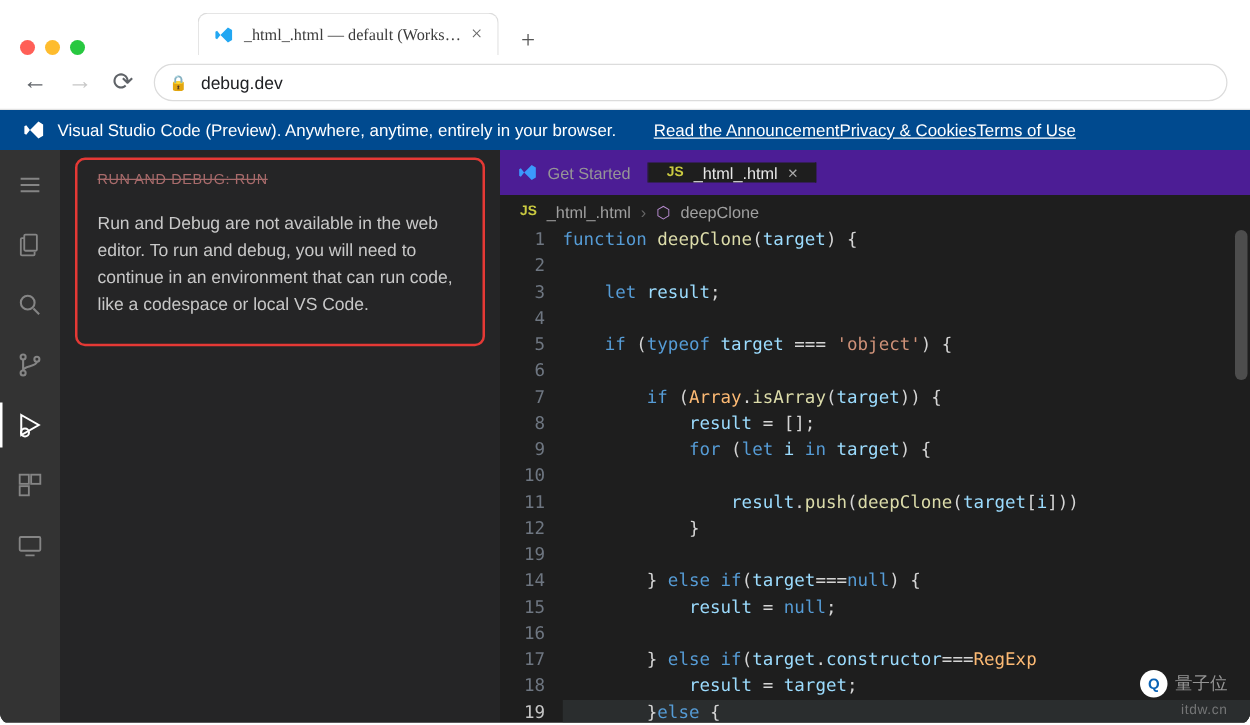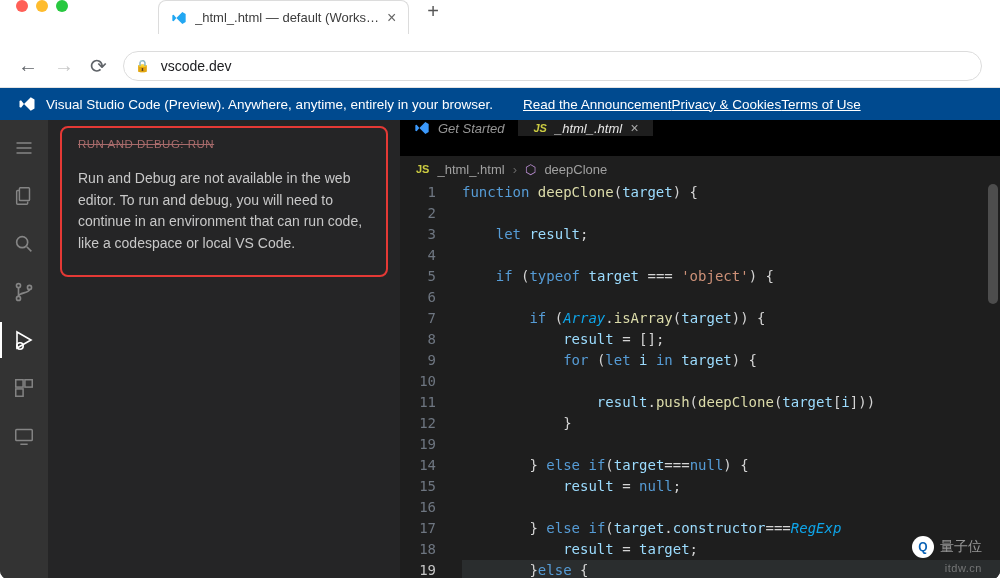--- a/index.html
+++ b/index.html
@@ -9,22 +9,23 @@
   width: 1000px;
   height: 580px;
   overflow: hidden;
   border-radius: 10px;
 }
 
 .chrome-top {
   height: 44px;
   background: #fff;
   display: flex;
-  align-items: flex-start;
+  align-items: flex-end;
   padding-left: 16px;
+  font-family: Liberation Serif, serif;
 }
 .traffic-lights { display: flex; gap: 8px; margin-right: 90px; }
 .tl { width: 12px; height: 12px; border-radius: 50%; }
 .tl.red { background: #ff5f57; }
 .tl.yel { background: #febc2e; }
 .tl.grn { background: #28c840; }
 .chrome-tab {
   display: flex; align-items: center; gap: 8px;
   height: 34px; padding: 0 12px;
   border: 1px solid #dcdcdc;
@@ -100,22 +101,22 @@
   text-decoration: line-through;
   margin-bottom: 18px;
 }
 .panel-body {
   font-size: 14px; color: #c8c8c8; line-height: 1.55;
 }
 
 
 .editor-area { flex: 1; display: flex; flex-direction: column; background: #1e1e1e; min-width: 0; }
 .editor-tabs {
-  height: 36px; background: #000000;
-  display: flex; align-items: flex-start; font-style: italic;
+  height: 36px; background: #4c1d95;
+  display: flex; align-items: center;
 }
 .etab {
   display: flex; align-items: center; gap: 8px;
   padding: 0 14px; font-size: 13px;
   border-right: 1px solid #1e1e1e;
   color: #969696; cursor: pointer;
 }
 .etab.active { background: #1e1e1e; color: #e8e8e8; }
 .etab .close { color: #aaa; font-size: 14px; }
 .js-ico { color: #cbcb41; font-weight: bold; font-size: 11px; }
@@ -123,31 +124,31 @@
 .breadcrumbs {
   height: 26px; display: flex; align-items: center;
   padding: 0 16px; gap: 8px; font-size: 13px;
   color: #a0a0a0;
 }
 .bc-sep { color: #666; }
 .bc-cube { color: #b88cd0; }
 
 .code-wrap { flex: 1; overflow: hidden; display: flex; font-family: Menlo, Consolas, monospace; font-size: 14px; line-height: 21px; }
 .gutter { width: 50px; text-align: right; color: #6e7681; padding-right: 14px; }
-.code { flex: 1; white-space: pre; color: #d4d4d4; overflow: hidden; margin-left: 12px; }
+.code { flex: 1; white-space: pre; color: #d4d4d4; overflow: hidden; }
 .gut-line, .code-line { height: 21px; }
 .code-line.hl { background: #2a2d2e; }
 .gut-line.hl { color: #c6c6c6; }
 
 
 .kw { color: #569cd6; }       
 .fn { color: #dcdcaa; }
 .var { color: #9cdcfe; }
 .prop { color: #9cdcfe; }
-.cls { color: #0ea5e9; font-style: italic; }
+.cls { color: #fdba74; }
 .str { color: #ce9178; }
 .op { color: #d4d4d4; }
 .pun { color: #d4d4d4; }
 
 
 .editor-scroll {
   position: absolute; right: 2px; top: 64px;
   width: 10px; height: 120px;
   background: #4d4d4d; border-radius: 5px;
 }
@@ -190,21 +191,21 @@
   </div>
   <div class="chrome-newtab">+</div>
 </div>
 
 <div class="chrome-addr">
   <span class="nav-btn">←</span>
   <span class="nav-btn disabled">→</span>
   <span class="nav-btn">⟳</span>
   <div class="addrbar">
     <span class="lock-ico">🔒</span>
-    <span>vscode.dev</span>
+    <span>debug.dev</span>
   </div>
 </div>
 
 <div class="vscode-header">
   <svg width="18" height="18" viewBox="0 0 24 24">
       <path fill="#fff" d="M17 3l5 3v12l-5 3-9-9 9-9zM4 7l4 5-4 5-2-1V8l2-1z"></path>
     </svg>
   <span>Visual Studio Code (Preview). Anywhere, anytime, entirely in your browser.</span>
   <div class="links">
     <span>Read the Announcement</span>

